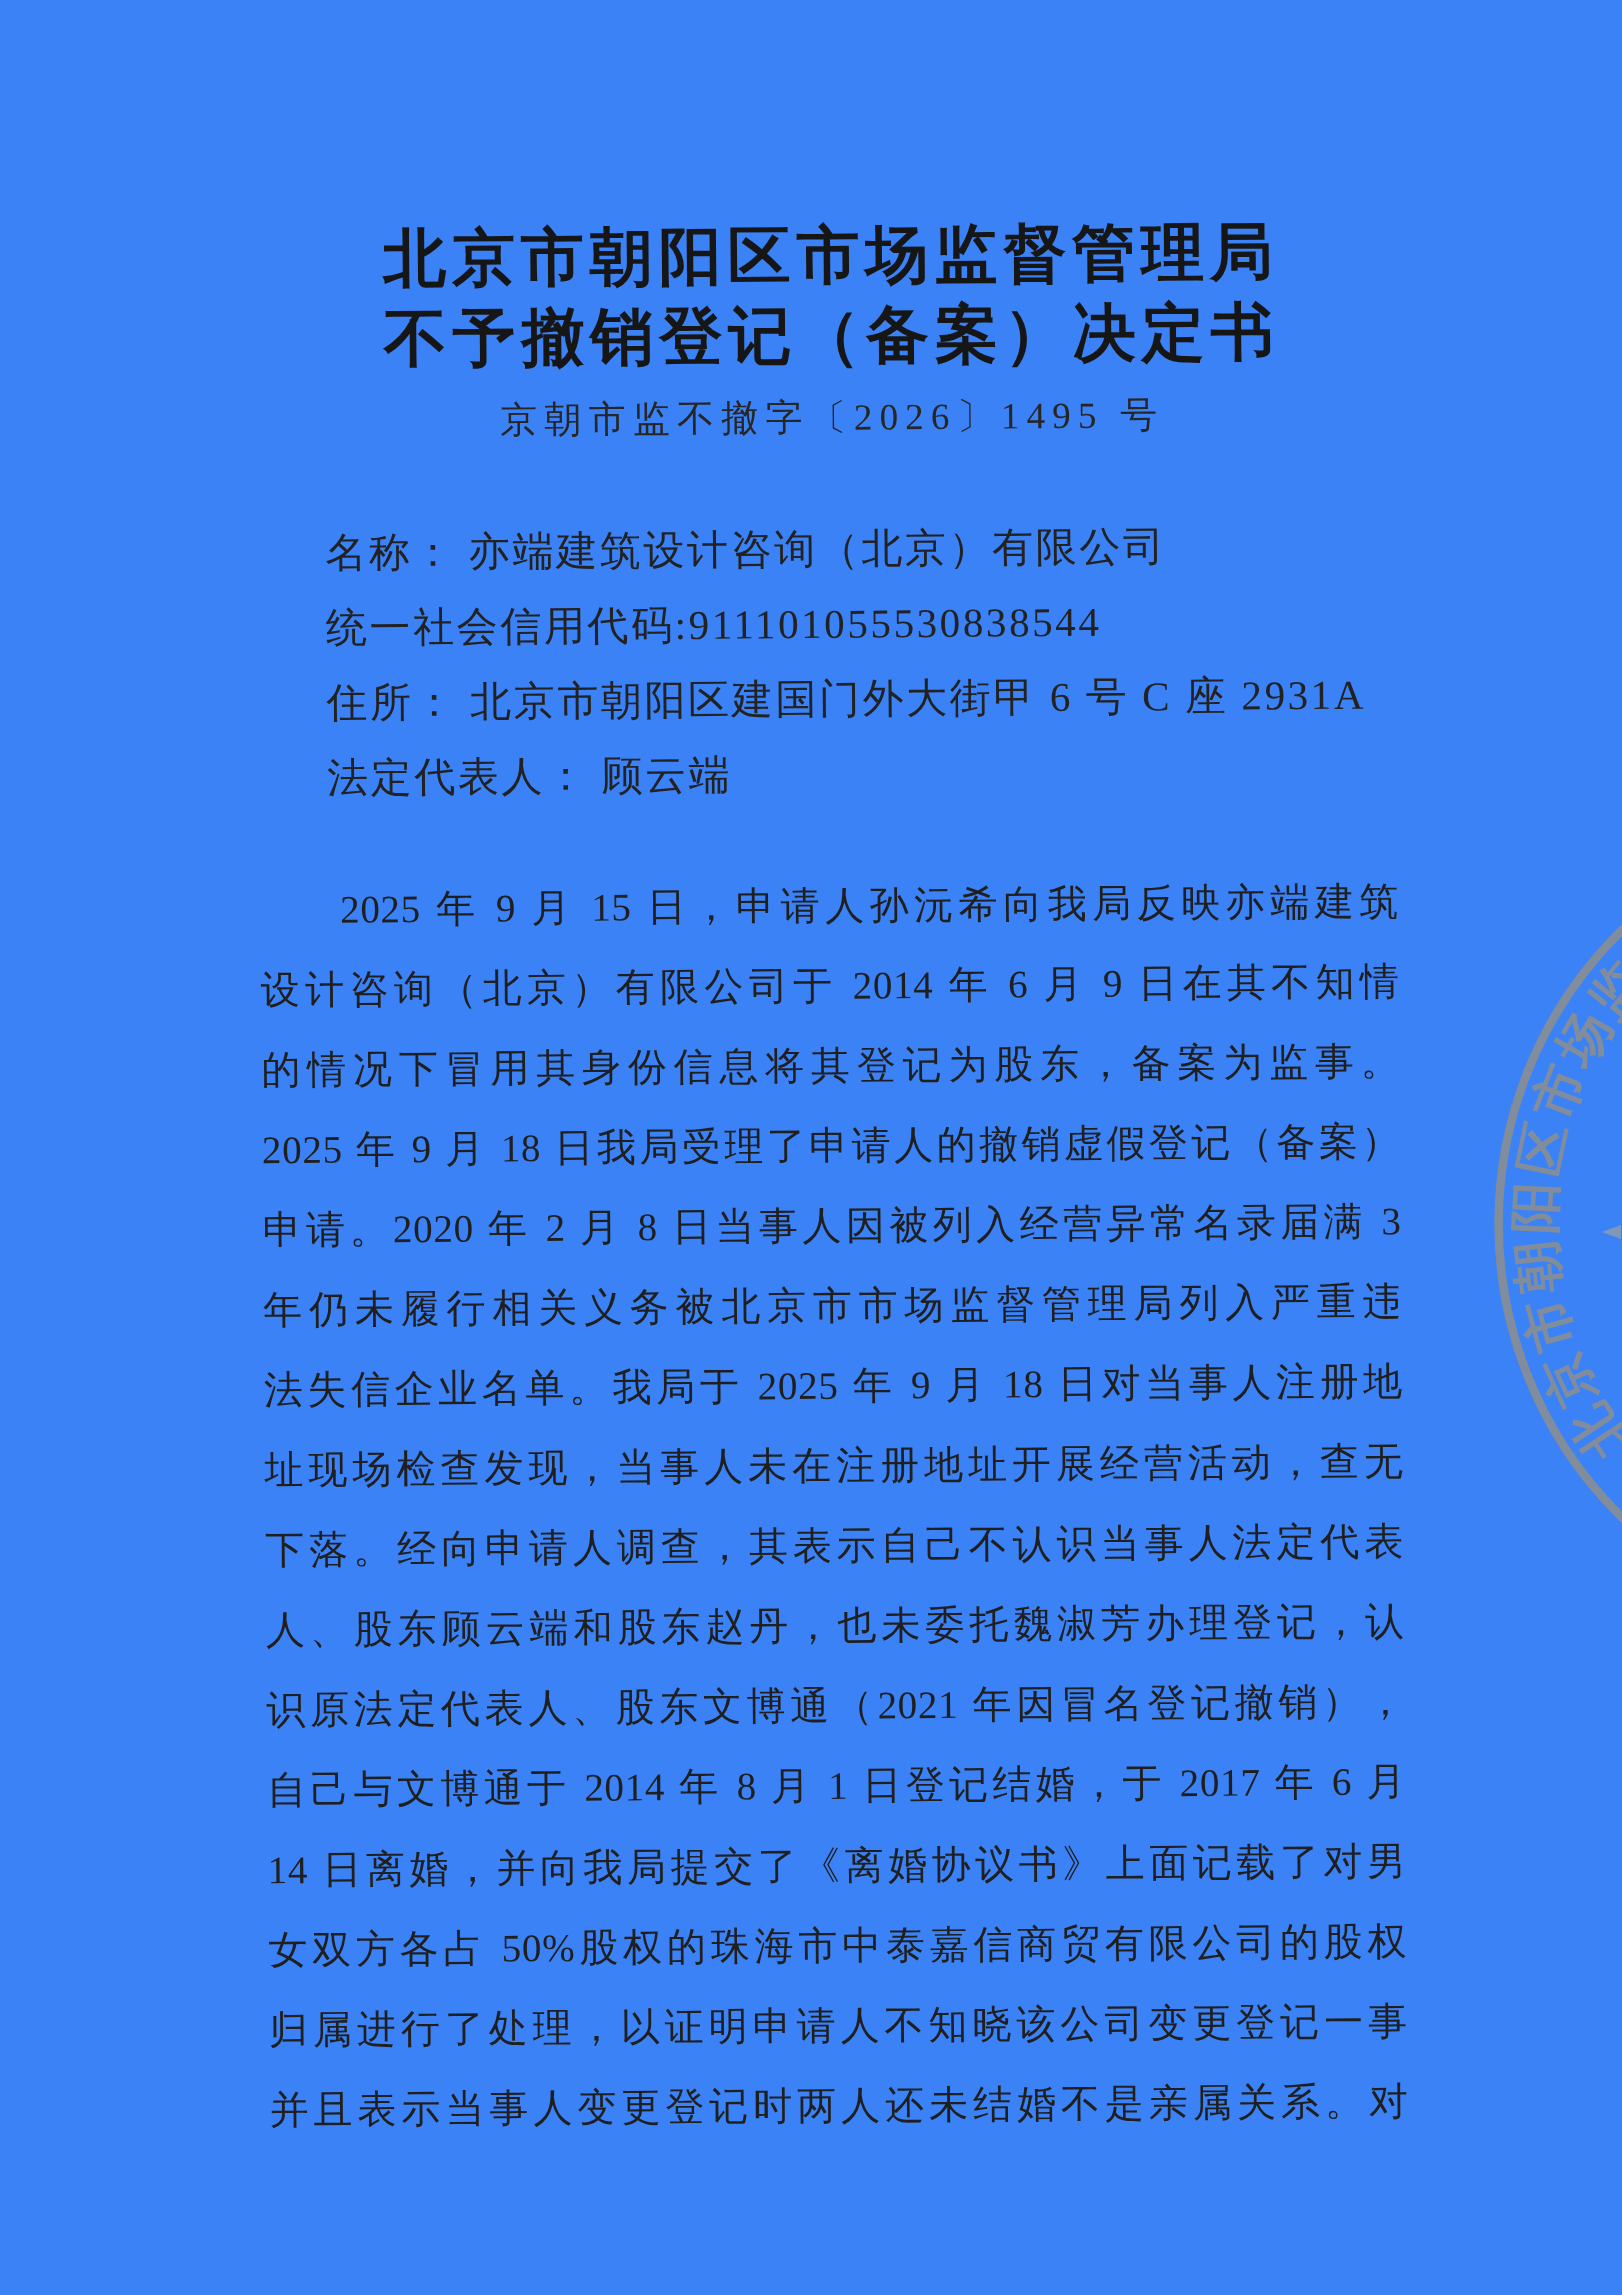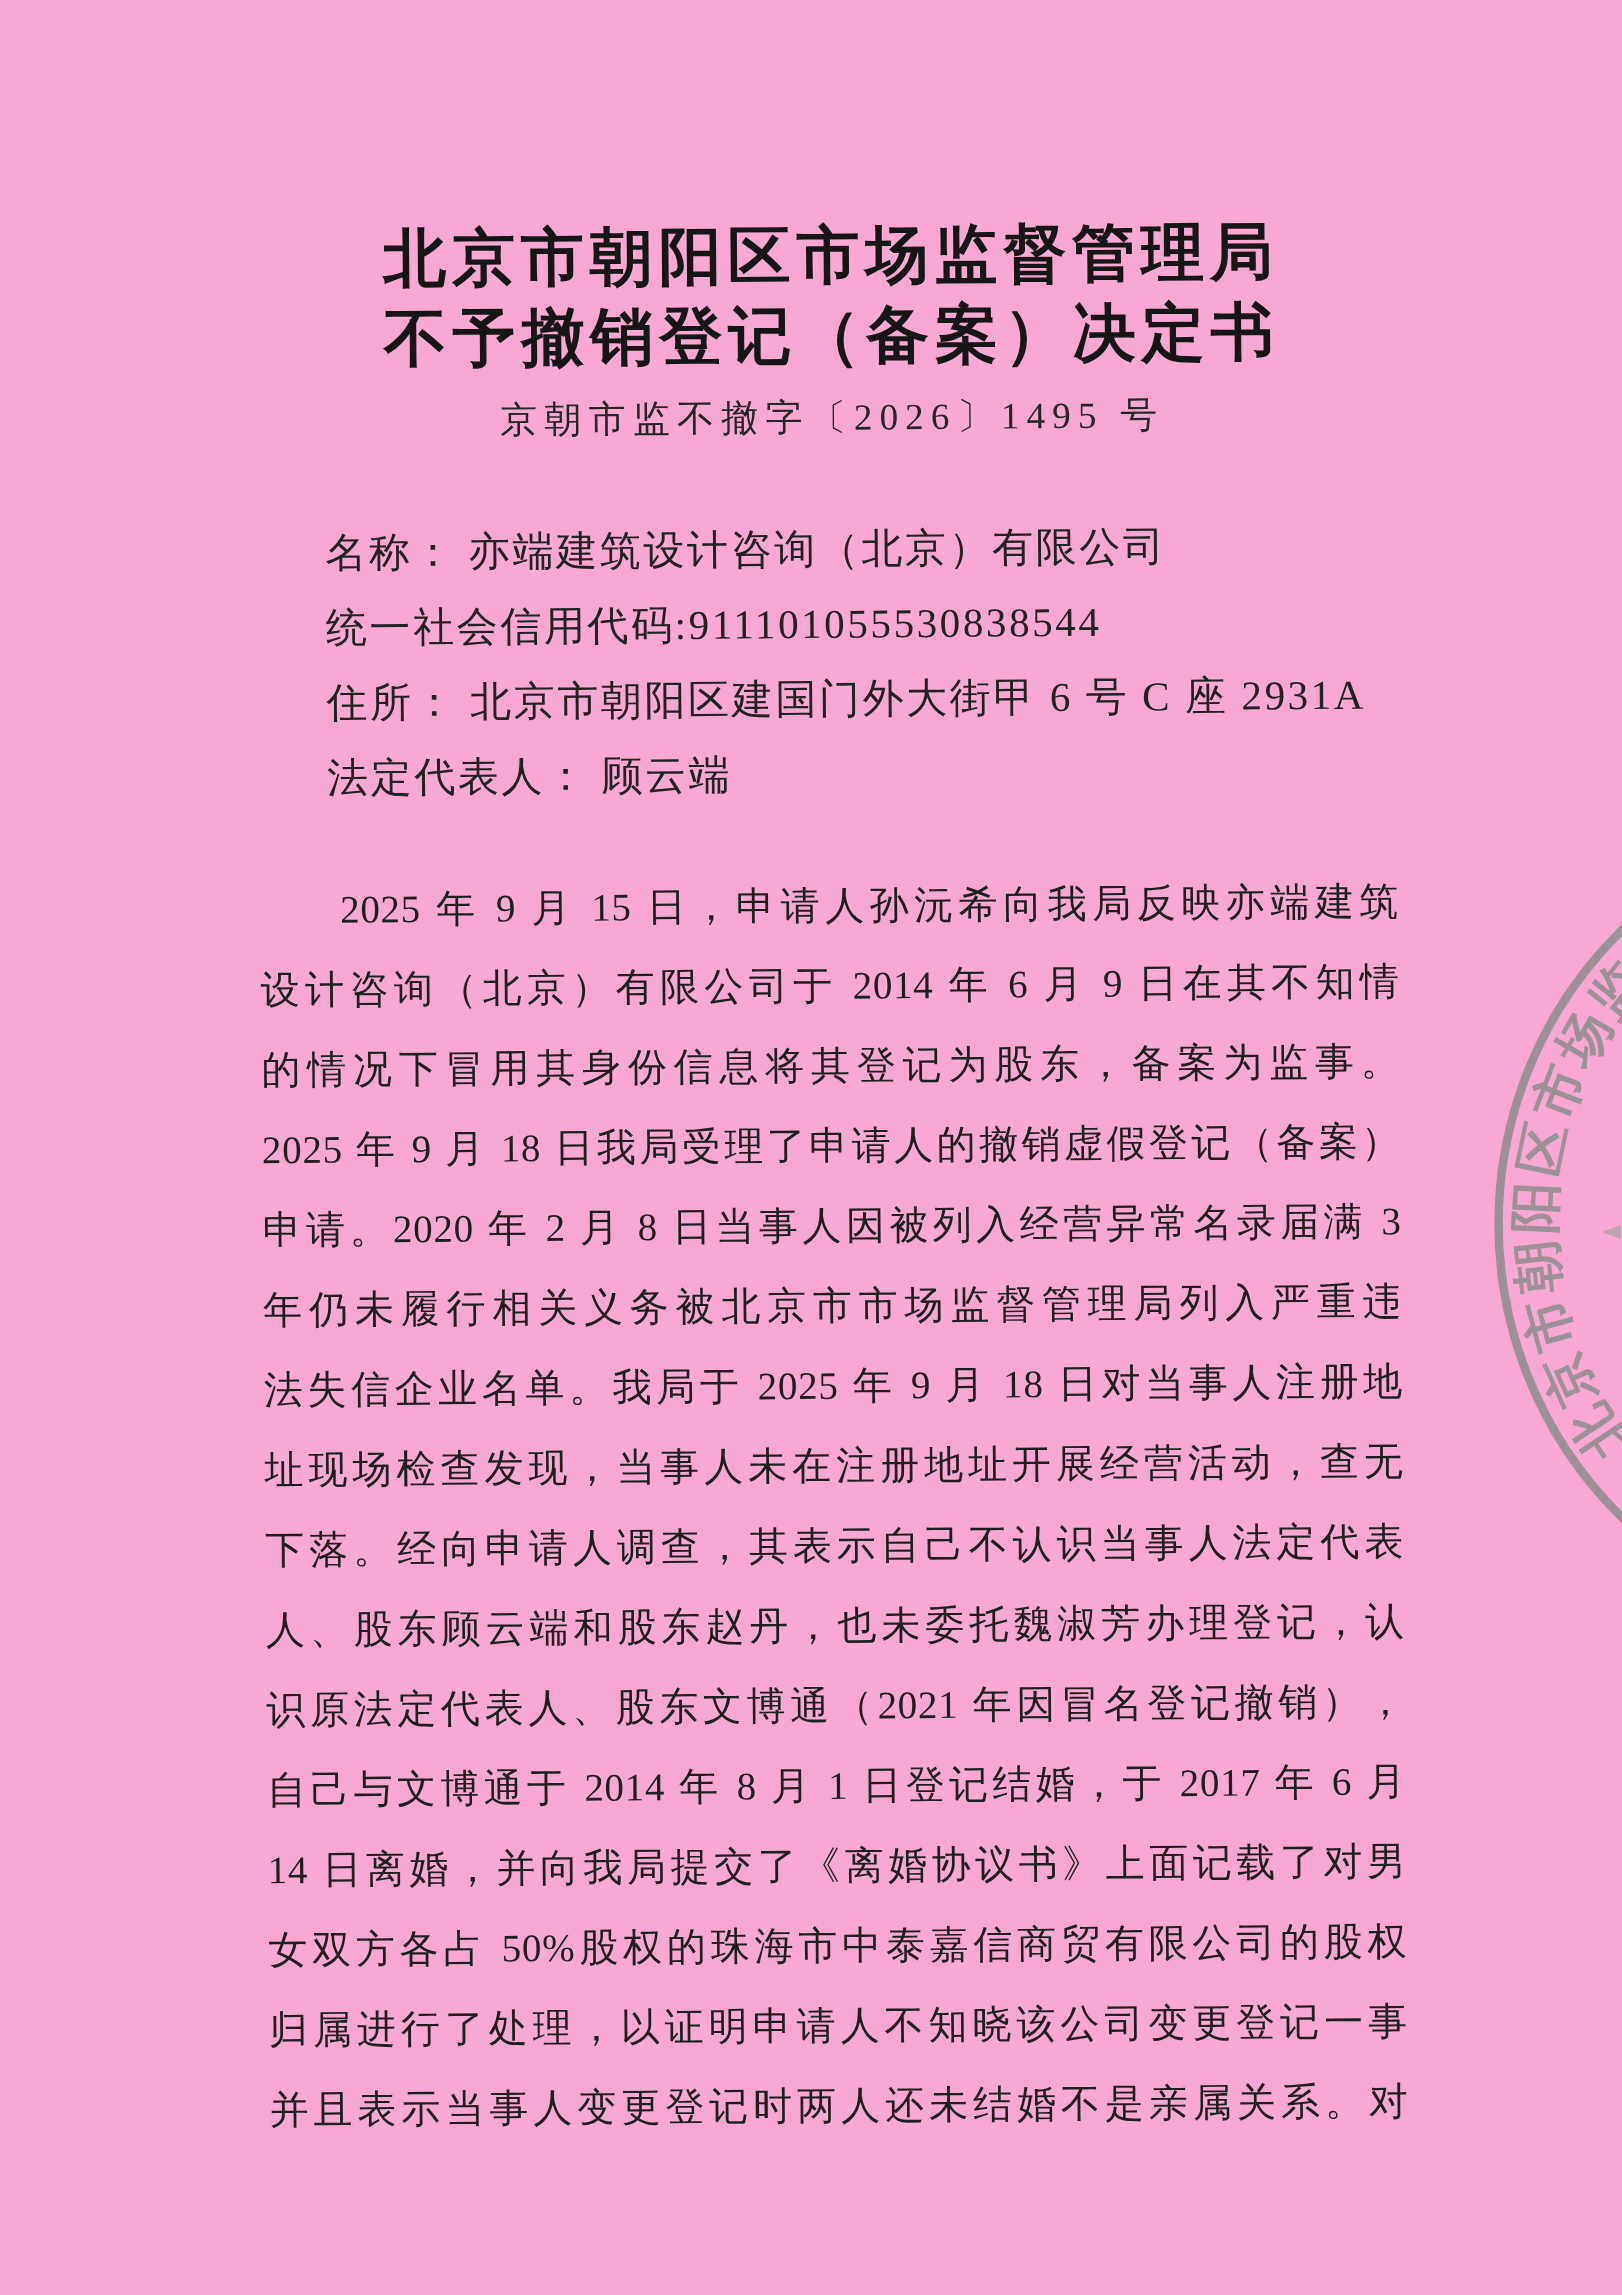--- a/index.html
+++ b/index.html
@@ -11,21 +11,21 @@
     width: 1623px;
     height: 2295px;
     position: relative;
     overflow: hidden;
     font-family: "Liberation Serif", "DejaVu Serif", serif;
     color: #1d1d1d;
   }
   .page {
     position: absolute;
     inset: 0;
-    background: #f9a8d4;
+    background: #3b82f6;
   }
   .content {
     position: absolute;
     inset: 0;
     transform: rotate(-0.45deg);
     transform-origin: 50% 50%;
   }
   .title-block {
     position: absolute;
     left: 262px;

